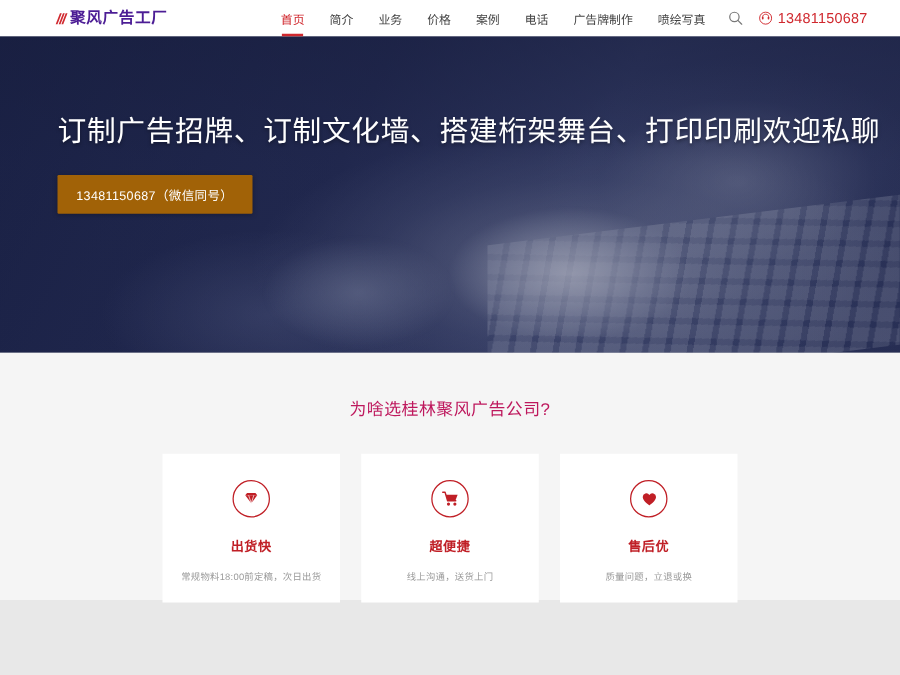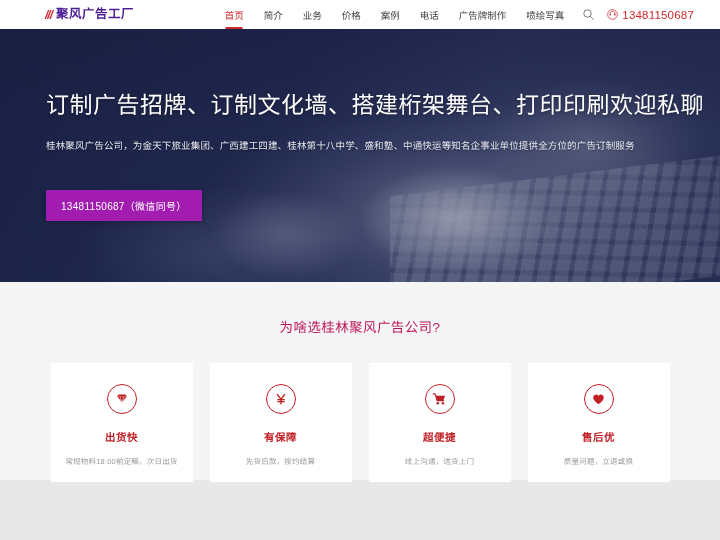--- a/index.html
+++ b/index.html
@@ -161,23 +161,23 @@
   }
   .hero-sub {
     margin-top: 18px;
     font-size: 9.5px;
     color: #e6e8f0;
     letter-spacing: 0.15px;
     white-space: nowrap;
     text-shadow: 0 1px 2px rgba(0,0,0,0.4);
   }
   .hero-btn {
-    margin-top: 38px;
+    margin-top: 20px;
     display: inline-block;
-    background: #a21caf;
+    background: #a16207;
     color: #ffffff;
     font-size: 10px;
     padding: 8px 15px;
     border: none;
     border-radius: 1px;
     letter-spacing: 0.3px;
     cursor: pointer;
     white-space: nowrap;
     font-family: inherit;
     box-shadow: 0 1px 4px rgba(0,0,0,0.25);
@@ -298,21 +298,20 @@
 
 <section class="hero">
   <div class="hero-bg"></div>
   <div class="hero-kb"></div>
   <div class="hero-hand2"></div>
   <div class="hero-hand"></div>
   <div class="hero-shade"></div>
 
   <div class="hero-inner">
     <h1 class="hero-title">订制广告招牌、订制文化墙、搭建桁架舞台、打印印刷欢迎私聊</h1>
-    <p class="hero-sub">桂林聚风广告公司，为金天下旅业集团、广西建工四建、桂林第十八中学、盛和塾、中通快运等知名企事业单位提供全方位的广告订制服务</p>
     <button class="hero-btn">13481150687（微信同号）</button>
   </div>
 </section>
 
 <section class="features">
   <h2 class="section-title">为啥选桂林聚风广告公司?</h2>
 
   <div class="cards">
 
     <div class="card">
@@ -320,32 +319,20 @@
         <svg width="16" height="16" viewBox="0 0 20 20">
           <path d="M4 6.5h12l-6 8z" fill="#c01f26"></path>
           <path d="M4 6.5h12l-1.8-2.2H5.8z" fill="#c01f26"></path>
           <path d="M7.4 6.5l2.6 8 2.6-8" fill="none" stroke="#ffffff" stroke-width="0.7"></path>
         </svg>
       </div>
       <div class="card-title">出货快</div>
       <div class="card-desc">常规物料18:00前定稿，次日出货</div>
     </div>
 
-    <div class="card">
-      <div class="card-icon">
-        <svg width="16" height="16" viewBox="0 0 20 20">
-          <path d="M5.5 4.5L10 10.2 14.5 4.5" fill="none" stroke="#c01f26" stroke-width="1.8" stroke-linecap="round"></path>
-          <line x1="6" y1="10.8" x2="14" y2="10.8" stroke="#c01f26" stroke-width="1.6" stroke-linecap="round"></line>
-          <line x1="6" y1="13.4" x2="14" y2="13.4" stroke="#c01f26" stroke-width="1.6" stroke-linecap="round"></line>
-          <line x1="10" y1="9.8" x2="10" y2="16" stroke="#c01f26" stroke-width="1.8" stroke-linecap="round"></line>
-        </svg>
-      </div>
-      <div class="card-title">有保障</div>
-      <div class="card-desc">先货后款，按约结算</div>
-    </div>
 
     <div class="card">
       <div class="card-icon">
         <svg width="17" height="17" viewBox="0 0 20 20">
           <path d="M2.6 3.4h2.2l2.4 8h7.6" fill="none" stroke="#c01f26" stroke-width="1.4" stroke-linecap="round" stroke-linejoin="round"></path>
           <path d="M5.4 5.6h11.2l-2 5.2H7.2z" fill="#c01f26"></path>
           <circle cx="8" cy="14.4" r="1.5" fill="#c01f26"></circle>
           <circle cx="14" cy="14.4" r="1.5" fill="#c01f26"></circle>
         </svg>
       </div>

